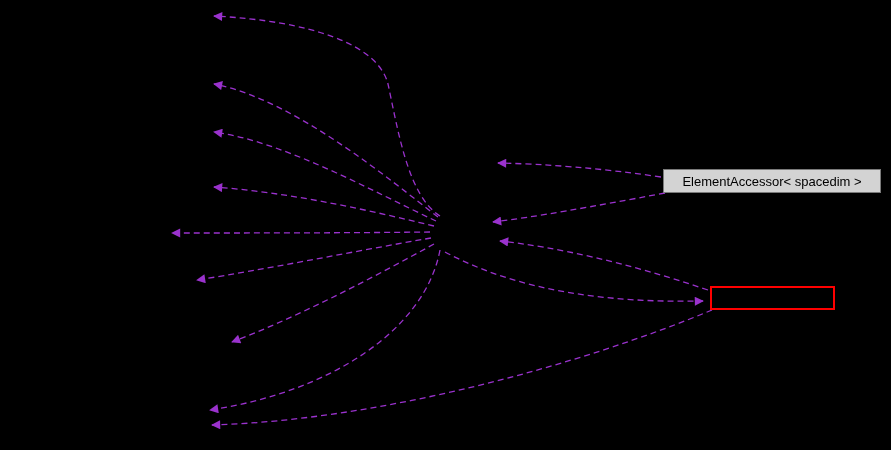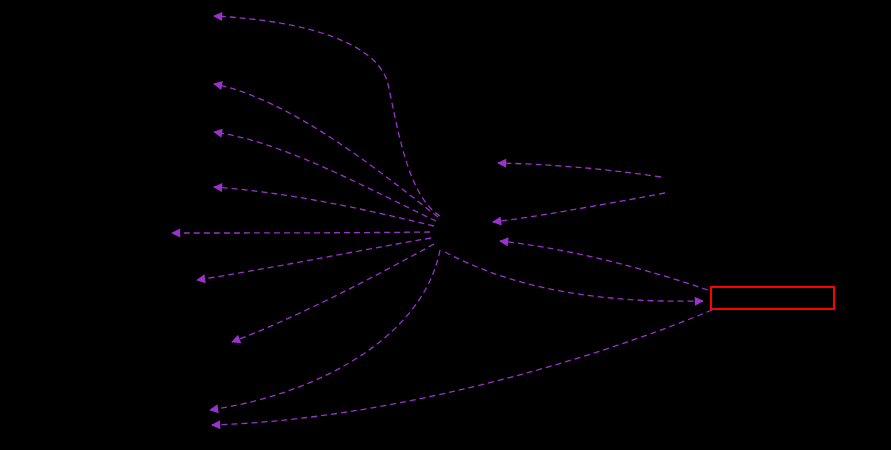--- a/index.html
+++ b/index.html
@@ -70,16 +70,19 @@
 
       <path class="edge" marker-end="url(#arrowhead)" d="M 445 252 C 520 292 610 303 703 301" stroke="#9a32cd"></path>
 
       <path class="edge" marker-end="url(#arrowhead)" d="M 661 177 C 600 168 545 164 498 163" stroke="#9a32cd"></path>
       <path class="edge" marker-end="url(#arrowhead)" d="M 665 193 C 590 207 535 217 493 222" stroke="#9a32cd"></path>
 
       <path class="edge" marker-end="url(#arrowhead)" d="M 708 290 C 625 262 555 247 500 241" stroke="#9a32cd"></path>
     </g>
   </svg>
 
+  <div class="node node-gray">
+    <span>ElementAccessor&lt; spacedim &gt;</span>
+  </div>
 
   <div class="node node-red"></div>
 
 </div>
 
 </body></html>

